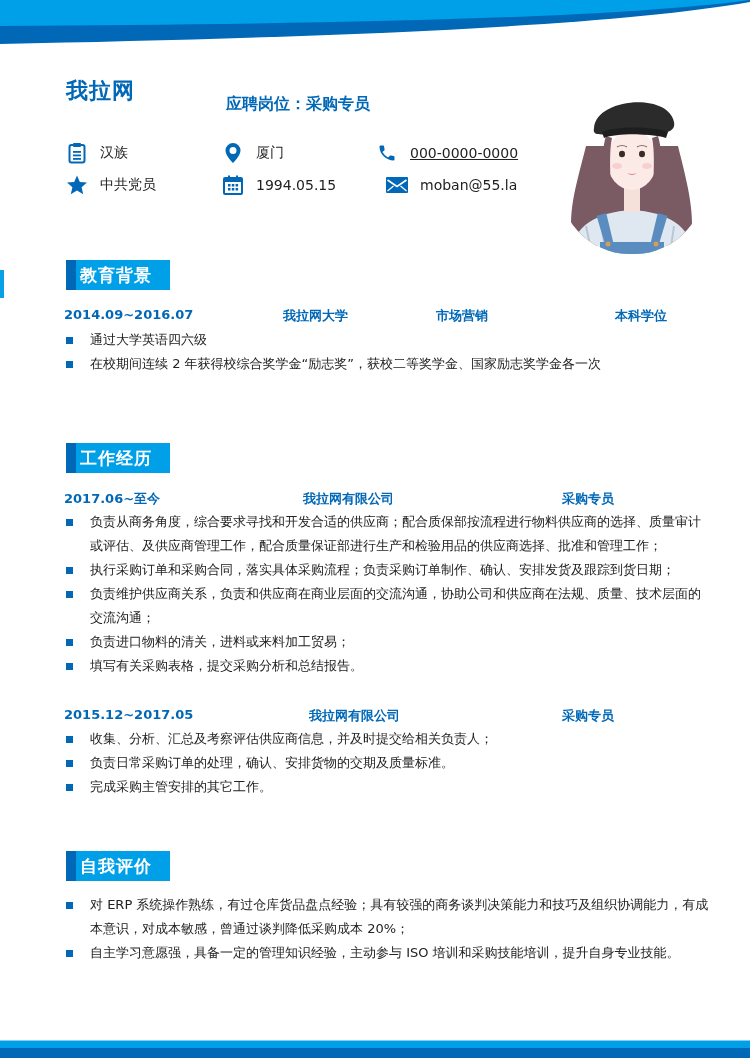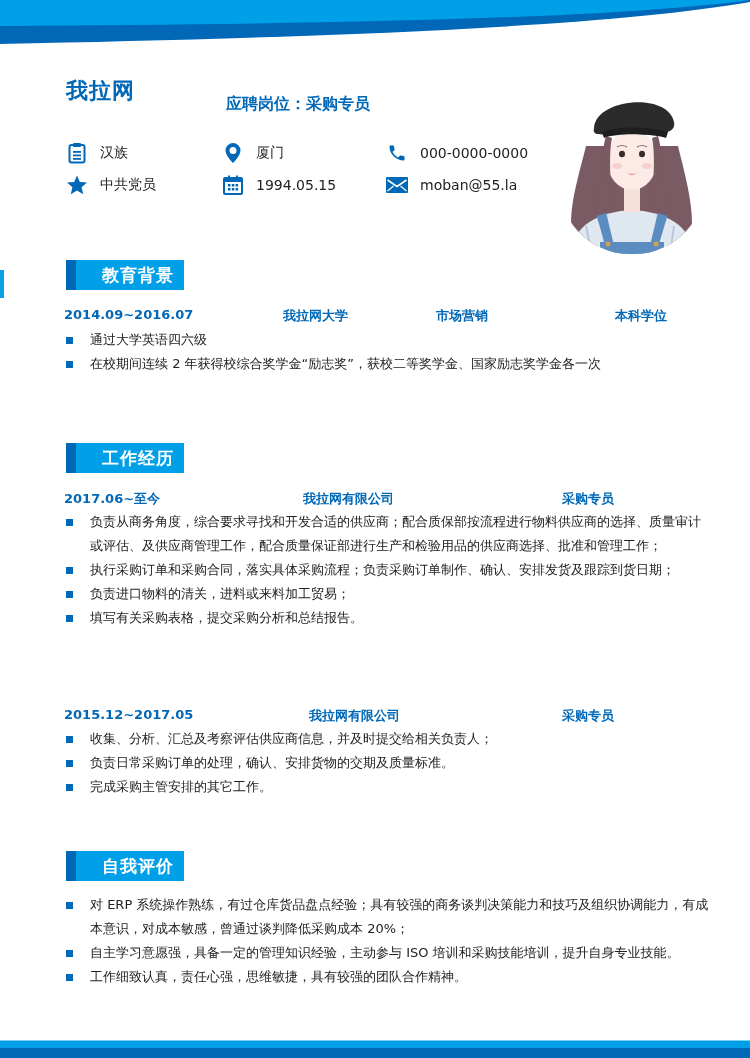--- a/index.html
+++ b/index.html
@@ -14,21 +14,21 @@
 
   .name { position: absolute; left: 66px; top: 76px; font-size: 22px; font-weight: bold; color: #0068b7; letter-spacing: 1px; }
   .apply { position: absolute; left: 226px; top: 94px; font-size: 16px; font-weight: bold; color: #0068b7; }
 
   .info { position: absolute; font-size: 14px; color: #222; display: flex; align-items: center; }
   .info .ic { width: 22px; height: 22px; display: inline-flex; align-items: center; justify-content: center; margin-right: 12px; }
   .info svg { display: block; }
 
   .avatar { position: absolute; left: 556px; top: 86px; width: 152px; height: 168px; border-radius: 50% 50% 48% 48%; overflow: hidden; }
 
-  .sec-title { position: absolute; left: 66px; width: 118px; height: 30px; background: #00a0e9; border-left: 10px solid #0068b7; color: #fff; font-weight: bold; font-size: 17px; line-height: 30px; padding-left: 26px; letter-spacing: 1px; }
+  .sec-title { position: absolute; left: 66px; width: 104px; height: 30px; background: #00a0e9; border-left: 10px solid #0068b7; color: #fff; font-weight: bold; font-size: 17px; line-height: 30px; padding-left: 4px; letter-spacing: 1px; }
 
   .row-head { position: absolute; left: 64px; width: 640px; height: 18px; font-size: 13px; font-weight: bold; color: #0068b7; }
   .row-head span { position: absolute; top: 0; white-space: nowrap; }
 
   .bullets { position: absolute; left: 64px; width: 645px; list-style: none; font-size: 13px; color: #222; }
   .bullets li { position: relative; padding-left: 26px; line-height: 24px; }
   .bullets li::before { content: ""; position: absolute; left: 2px; top: 9px; width: 7px; height: 7px; background: #0068b7; }
 </style>
 </head>
 <body>
@@ -83,21 +83,21 @@
         <rect x="8.8" y="9" width="2.5" height="2.5" fill="#0068b7"></rect>
         <rect x="12.6" y="9" width="2.5" height="2.5" fill="#0068b7"></rect>
         <rect x="5" y="13" width="2.5" height="2.5" fill="#0068b7"></rect>
         <rect x="8.8" y="13" width="2.5" height="2.5" fill="#0068b7"></rect>
         <rect x="12.6" y="13" width="2.5" height="2.5" fill="#0068b7"></rect>
       </svg>
   </span>
   <span>1994.05.15</span>
 </div>
 
-<div class="info" style="left:386px; top:142px;">
+<div class="info" style="left:376px; top:142px;text-decoration:underline;">
   <span class="ic">
     <svg width="20" height="20" viewBox="0 0 24 24">
         <path d="M6.6 10.8a15.2 15.2 0 0 0 6.6 6.6l2.2-2.2c.3-.3.7-.4 1-.2 1.1.4 2.3.6 3.6.6.6 0 1 .4 1 1V20c0 .6-.4 1-1 1A17 17 0 0 1 3 4c0-.6.4-1 1-1h3.5c.6 0 1 .4 1 1 0 1.3.2 2.5.6 3.6.1.3 0 .7-.2 1z" fill="#0068b7"></path>
       </svg>
   </span>
   <span>000-0000-0000</span>
 </div>
 <div class="info" style="left:386px; top:174px;">
   <span class="ic">
     <svg width="22" height="16" viewBox="0 0 22 16">
@@ -160,38 +160,38 @@
 
 <div class="sec-title" style="top:443px;">工作经历</div>
 <div class="row-head" style="top:490px;">
   <span style="left:0;">2017.06~至今</span>
   <span style="left:239px;">我拉网有限公司</span>
   <span style="left:498px;">采购专员</span>
 </div>
 <ul class="bullets" style="top:510px;">
   <li>负责从商务角度，综合要求寻找和开发合适的供应商；配合质保部按流程进行物料供应商的选择、质量审计或评估、及供应商管理工作，配合质量保证部进行生产和检验用品的供应商选择、批准和管理工作；</li>
   <li>执行采购订单和采购合同，落实具体采购流程；负责采购订单制作、确认、安排发货及跟踪到货日期；</li>
+  <li>负责维护供应商关系，负责和供应商在商业层面的交流沟通，协助公司和供应商在法规、质量、技术层面的交流沟通；</li>
   <li>负责进口物料的清关，进料或来料加工贸易；</li>
   <li>填写有关采购表格，提交采购分析和总结报告。</li>
 </ul>
 
 <div class="row-head" style="top:707px;">
   <span style="left:0;">2015.12~2017.05</span>
   <span style="left:245px;">我拉网有限公司</span>
   <span style="left:498px;">采购专员</span>
 </div>
 <ul class="bullets" style="top:727px;">
   <li>收集、分析、汇总及考察评估供应商信息，并及时提交给相关负责人；</li>
   <li>负责日常采购订单的处理，确认、安排货物的交期及质量标准。</li>
   <li>完成采购主管安排的其它工作。</li>
 </ul>
 
 <div class="sec-title" style="top:851px;">自我评价</div>
 <ul class="bullets" style="top:893px;">
   <li>对 ERP 系统操作熟练，有过仓库货品盘点经验；具有较强的商务谈判决策能力和技巧及组织协调能力，有成本意识，对成本敏感，曾通过谈判降低采购成本 20%；</li>
   <li>自主学习意愿强，具备一定的管理知识经验，主动参与 ISO 培训和采购技能培训，提升自身专业技能。</li>
-  <li>工作细致认真，责任心强，思维敏捷，具有较强的团队合作精神。</li>
 </ul>
 
 <div class="bottom-band">
   <div class="light"></div>
   <div class="dark"></div>
 </div>
 
 </body></html>

